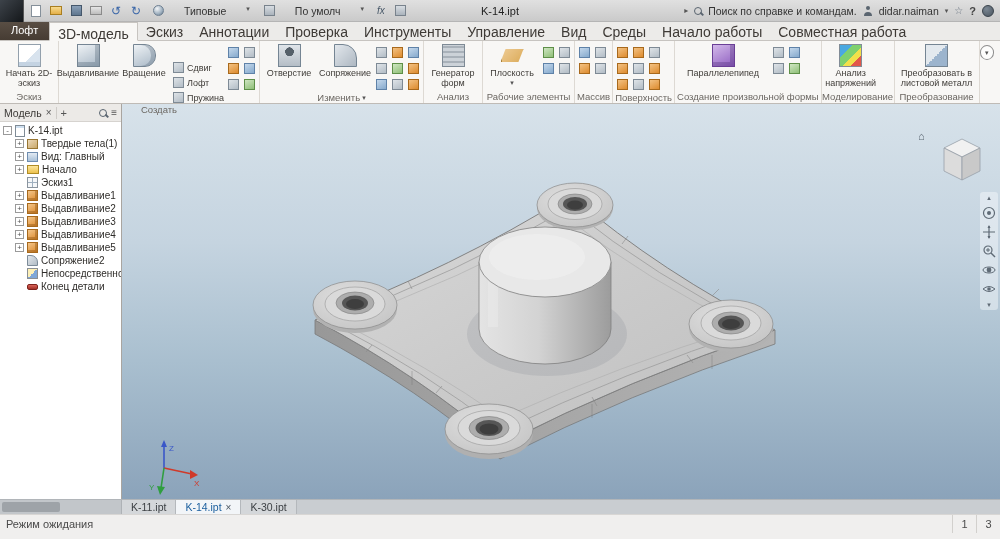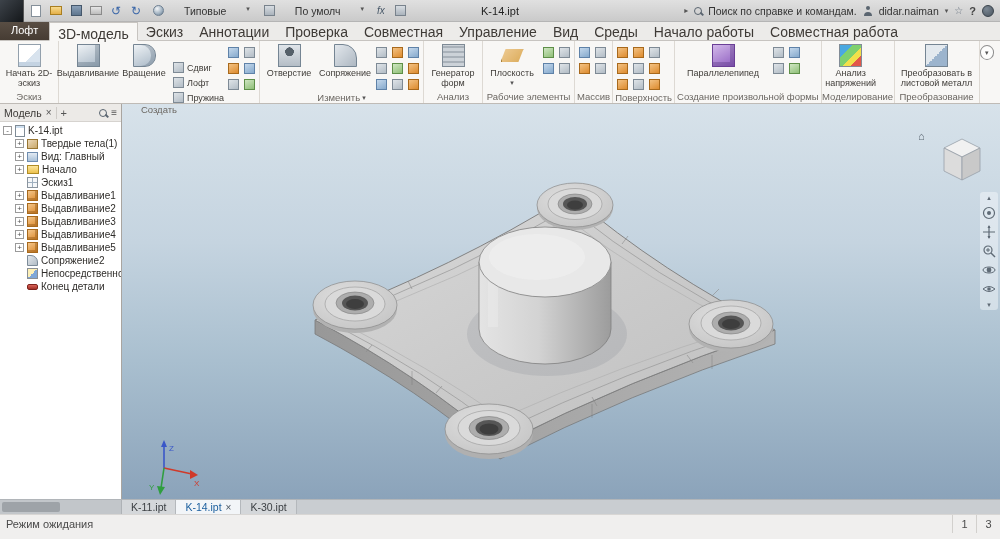--- a/index.html
+++ b/index.html
@@ -215,21 +215,21 @@
     <span class="infocircle"></span>
   </div>
 </div>
 
 <div class="tabsrow">
   <div class="ftab">Лофт</div>
   <div class="rtab active">3D-модель</div>
   <div class="rtab">Эскиз</div>
   <div class="rtab">Аннотации</div>
   <div class="rtab">Проверка</div>
-  <div class="rtab">Совместная</div>
+  <div class="rtab">Инструменты</div>
   <div class="rtab">Управление</div>
   <div class="rtab">Вид</div>
   <div class="rtab">Среды</div>
   <div class="rtab">Начало работы</div>
   <div class="rtab">Совместная работа</div>
 </div>
 
 <div class="ribbon">
 
   <div class="panel">

